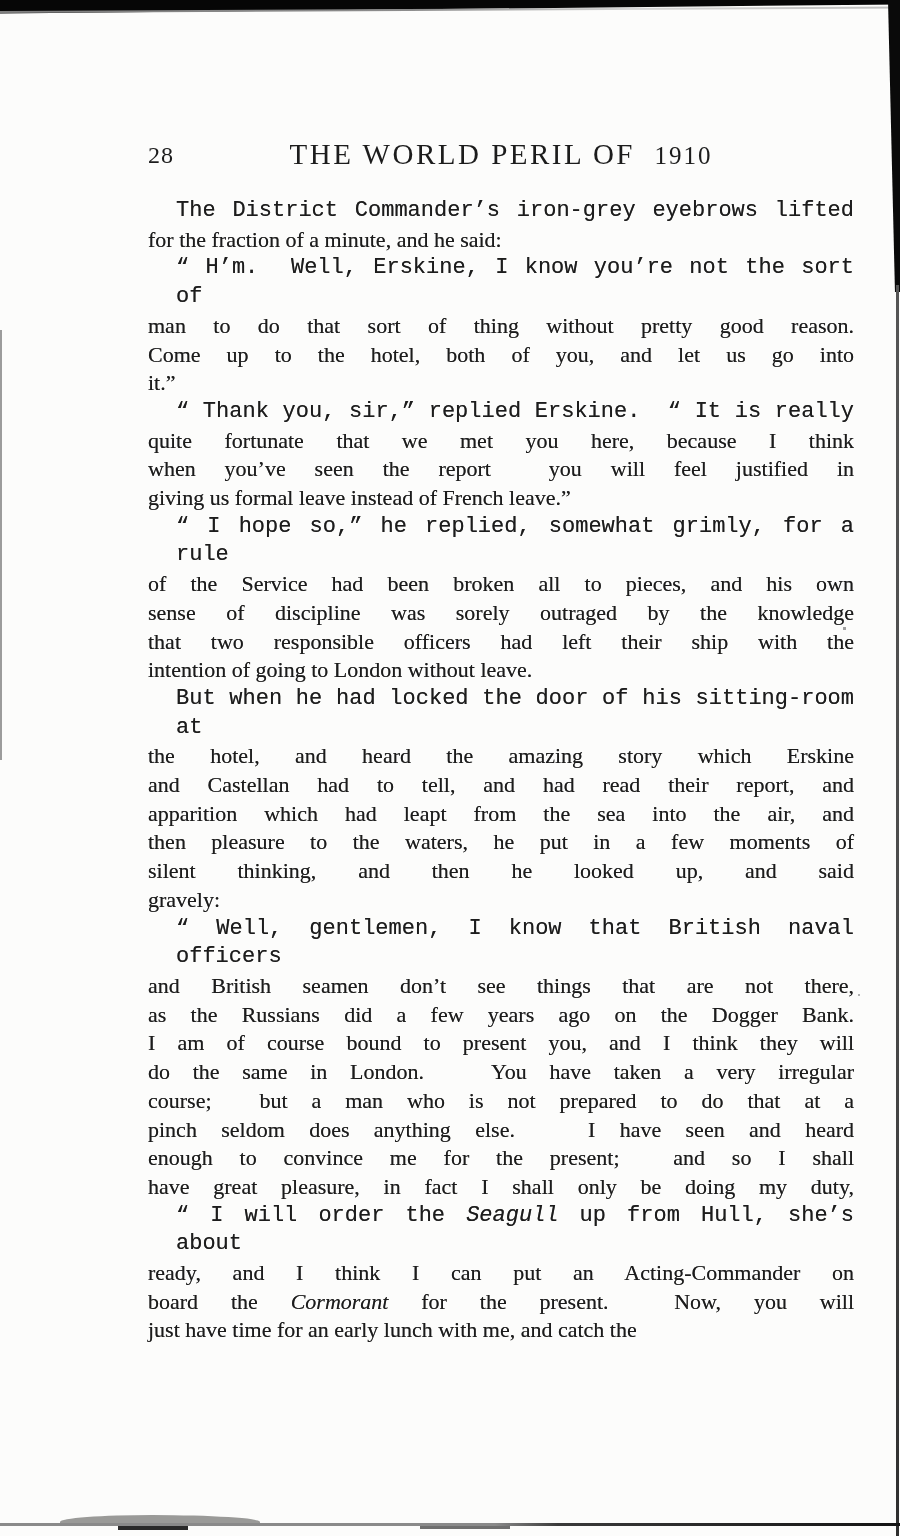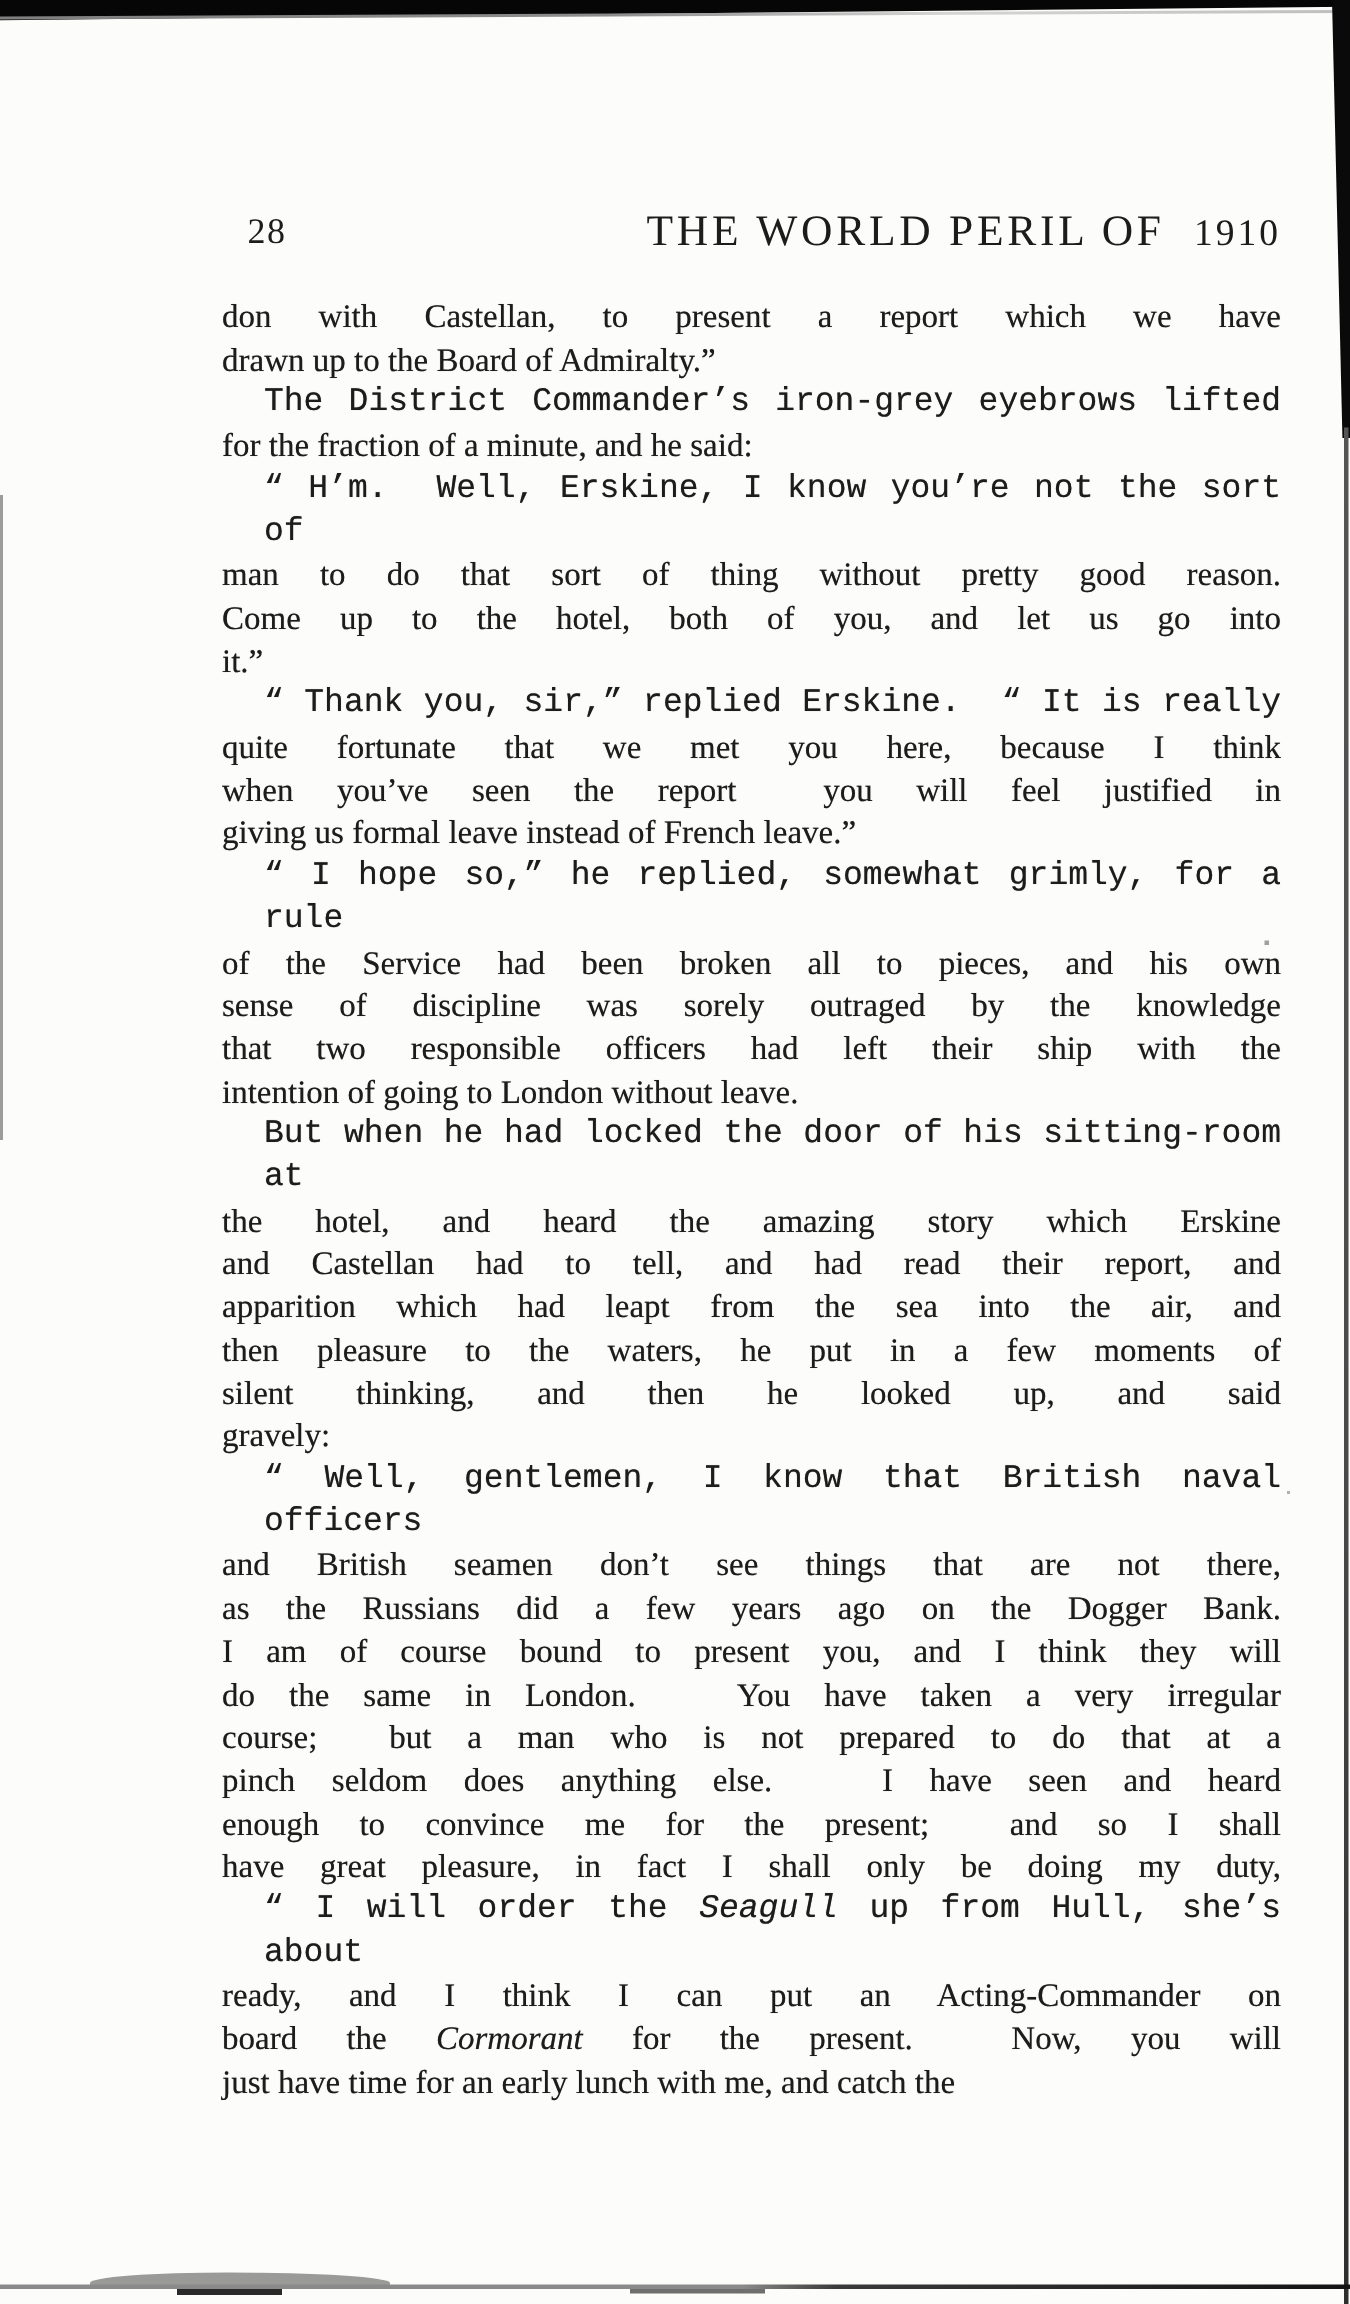--- a/index.html
+++ b/index.html
@@ -60,25 +60,25 @@
   }
   .art-speck1 { position: absolute; left: 843px; top: 627px; width: 3px; height: 3px; background: #a0a0a0; }
   .art-speck2 { position: absolute; left: 858px; top: 994px; width: 2px; height: 2px; background: #b0b0b0; }
 
   
   .running-head {
     position: absolute; left: 148px; top: 138px; width: 706px; height: 34px;
   }
   .page-number {
     position: absolute; left: 0; top: 4px;
-    font-size: 24px; letter-spacing: 1px; margin-left: 17px;
+    font-size: 24px; letter-spacing: 1px;
   }
   .head-title {
     position: absolute; left: 0; width: 100%;
-    text-align: right;
+    text-align: center;
     font-size: 29px;
     letter-spacing: 2.5px;
     white-space: nowrap;
   }
   .head-title .year {
     font-size: 25px;
     letter-spacing: 2px;
   }
 
   
@@ -113,24 +113,20 @@
   <div class="art-bottom-dash2"></div>
   <div class="art-speck1"></div>
   <div class="art-speck2"></div>
 
   <div class="running-head">
     <span class="page-number">28</span>
     <div class="head-title"><span>THE WORLD PERIL OF</span>&nbsp;&nbsp;<span class="year">1910</span></div>
   </div>
 
   <div class="page-body">
-      <div class="para">
-        <div class="line">don with Castellan, to present a report which we have</div>
-        <div class="line last">drawn up to the Board of Admiralty.”</div>
-      </div>
       <div class="para">
         <div class="line indent">The District Commander’s iron-grey eyebrows lifted</div>
         <div class="line last">for the fraction of a minute, and he said:</div>
       </div>
       <div class="para">
         <div class="line indent">“ H’m.  Well, Erskine, I know you’re not the sort of</div>
         <div class="line">man to do that sort of thing without pretty good reason.</div>
         <div class="line">Come up to the hotel, both of you, and let us go into</div>
         <div class="line last">it.”</div>
       </div>

